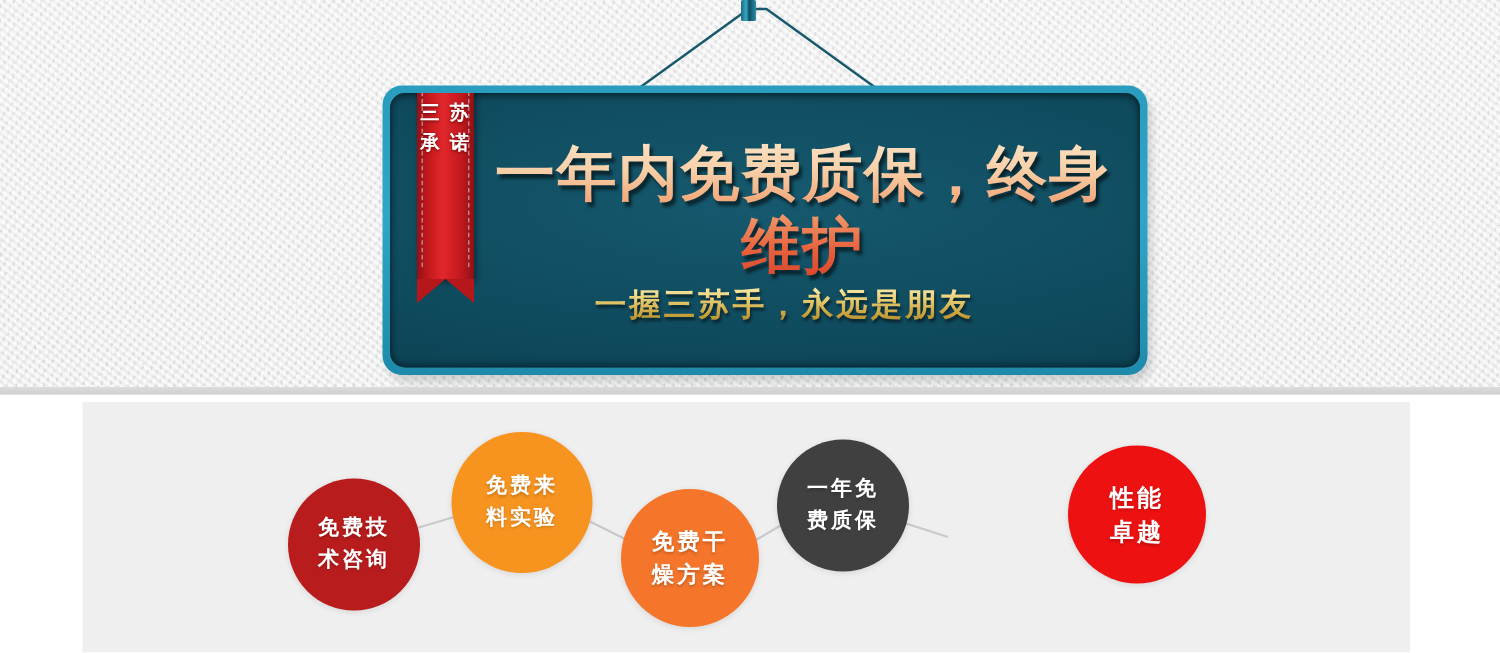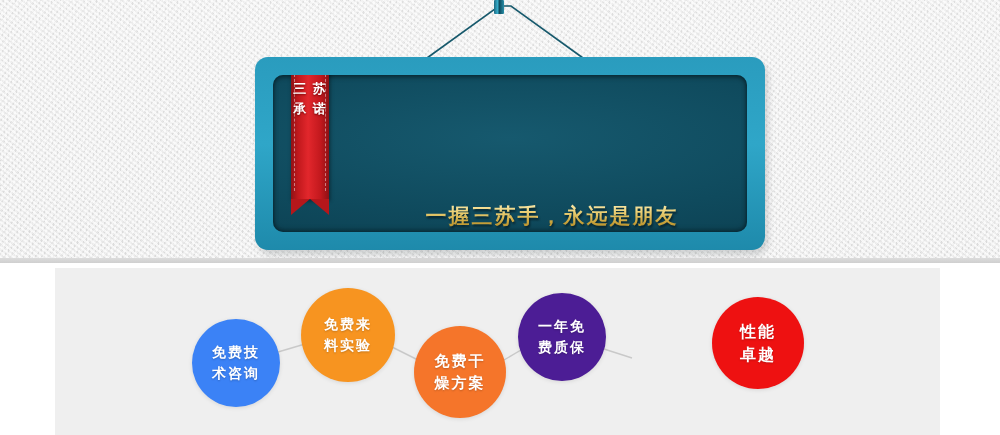--- a/index.html
+++ b/index.html
@@ -35,21 +35,21 @@
   
   .board-wrap{position:absolute;left:255px;top:57px;width:510px;height:193px;}
   .board-shadow{
     position:absolute;left:3px;top:5px;width:510px;height:193px;
     border-radius:14px;background:rgba(120,125,130,.30);filter:blur(3px);
   }
   .board{
     position:absolute;left:0;top:0;width:510px;height:193px;
     border-radius:13px;
     background:linear-gradient(180deg,#2a9cbe 0%,#2fa6c8 45%,#1e8aab 100%);
-    padding:18px;box-sizing:border-box;
+    padding:5px;box-sizing:border-box;
   }
   .board-inner{
     position:relative;width:100%;height:100%;
     border-radius:10px;
     background:
       radial-gradient(ellipse 120% 90% at 50% 40%, #16596e 0%, #0f4a5d 55%, #0b3d4e 100%);
     box-shadow:inset 0 2px 5px rgba(0,0,0,.45), inset 0 -2px 5px rgba(0,0,0,.35);
     overflow:hidden;
   }
 
@@ -80,21 +80,21 @@
   
   .headline{
     position:absolute;left:60px;top:30px;width:430px;text-align:center;
     font-size:40px;line-height:48px;font-weight:bold;letter-spacing:1px;
     background:linear-gradient(180deg,#fbe3c6 0%,#f8d0a8 22%,#f09a6b 52%,#e8603c 78%,#d9432a 100%);
     -webkit-background-clip:text;background-clip:text;
     -webkit-text-fill-color:transparent;color:transparent;
     filter:drop-shadow(2px 3px 1px rgba(0,0,0,.55));
   }
   .subline{
-    position:absolute;left:64px;top:126px;width:430px;text-align:center;
+    position:absolute;left:48px;top:126px;width:430px;text-align:center;
     font-size:21px;line-height:30px;font-weight:bold;letter-spacing:2px;
     background:linear-gradient(180deg,#fff3c4 0%,#ecd279 35%,#c9a33c 70%,#a8821f 100%);
     -webkit-background-clip:text;background-clip:text;
     -webkit-text-fill-color:transparent;color:transparent;
     filter:drop-shadow(1px 2px 1px rgba(0,0,0,.55));
   }
 
   
   .bottom-panel{
     position:absolute;left:55px;top:268px;width:885px;height:167px;
@@ -131,56 +131,57 @@
 
         <div class="ribbon">
           <div class="ribbon-text">
             <span>三</span>
             <span>苏</span>
             <span>承</span>
             <span>诺</span>
           </div>
         </div>
 
+        <div class="headline">一年内免费质保，终身维护</div>
 
         <div class="subline">一握三苏手，永远是朋友</div>
 
       </div>
     </div>
   </div>
 
   <div class="bottom-panel"></div>
 
   <div class="circles">
     <svg class="link-line" width="1000" height="167" viewBox="0 0 1000 167">
         <line x1="278" y1="84" x2="305" y2="76" stroke="#c9c9c9" stroke-width="1.4"></line>
         <line x1="392" y1="79" x2="418" y2="92" stroke="#c9c9c9" stroke-width="1.4"></line>
         <line x1="504" y1="92" x2="521" y2="82" stroke="#c9c9c9" stroke-width="1.4"></line>
         <line x1="604" y1="81" x2="632" y2="90" stroke="#c9c9c9" stroke-width="1.4"></line>
         <line x1="714" y1="90" x2="742" y2="82" stroke="#c9c9c9" stroke-width="1.4"></line>
       </svg>
-  <div class="bubble" style="left: 192px; top: 51px; height: 88px; width: 88px; background: #3b82f6; font-size: 14px; line-height: 21px;">
+  <div class="bubble" style="left: 192px; top: 51px; height: 88px; width: 88px; background: #b91c1c; font-size: 14px; line-height: 21px;">
         <div>
           <span>免费技</span>
           <span>术咨询</span>
         </div>
       </div>
       <div class="bubble" style="left: 414px; top: 58px; height: 92px; width: 92px; background: rgb(245, 117, 42); font-size: 15px; line-height: 22px;">
         <div>
           <span>免费干</span>
           <span>燥方案</span>
         </div>
       </div>
       <div class="bubble" style="left: 301px; top: 20px; height: 94px; width: 94px; background: rgb(247, 148, 32); font-size: 14px; line-height: 21px;">
         <div>
           <span>免费来</span>
           <span>料实验</span>
         </div>
       </div>
-      <div class="bubble" style="left: 518px; top: 25px; height: 88px; width: 88px; background: #4c1d95; font-size: 14px; line-height: 21px; justify-content: center;">
+      <div class="bubble" style="left: 518px; top: 25px; height: 88px; width: 88px; background: #404040; font-size: 14px; line-height: 21px; justify-content: center;">
         <div>
           <span>一年免</span>
           <span>费质保</span>
         </div>
       </div>
       <div class="bubble" style="left: 712px; top: 29px; height: 92px; width: 92px; background: rgb(238, 17, 17); font-size: 16px; line-height: 23px;">
         <div>
           <span>性能</span>
           <span>卓越</span>
         </div>

